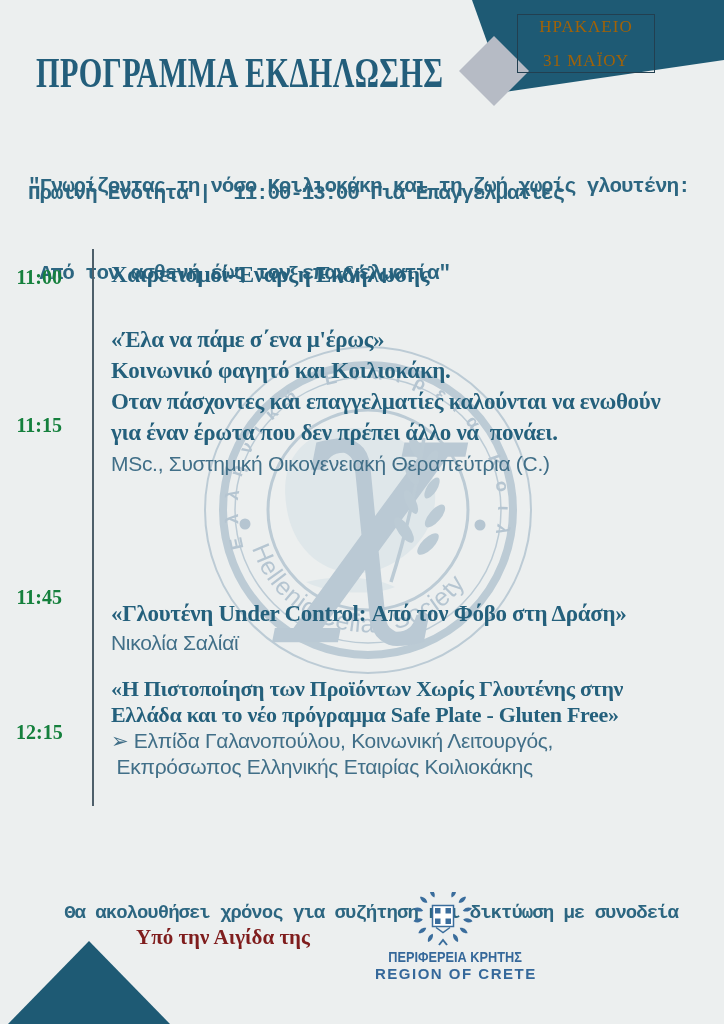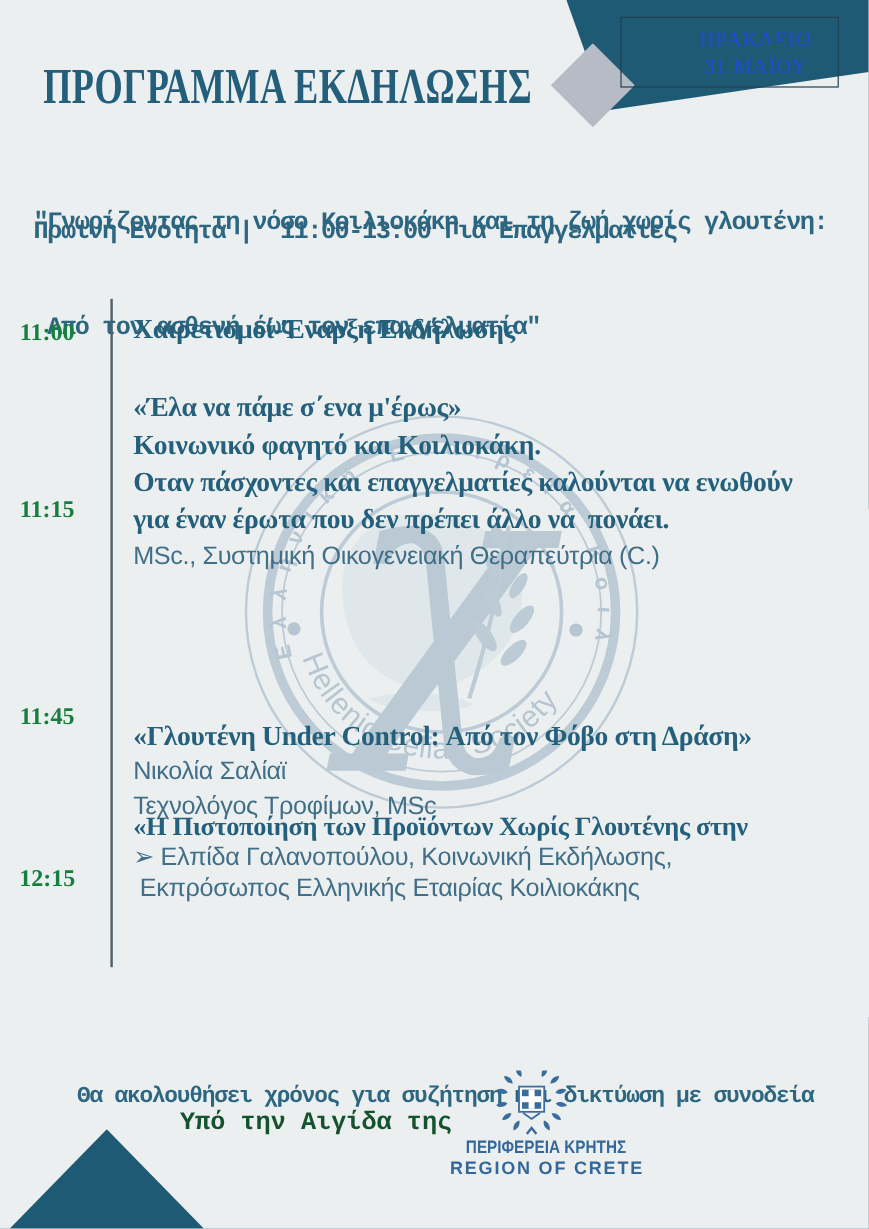--- a/index.html
+++ b/index.html
@@ -24,23 +24,23 @@
   .corner-triangle{
     left:0;top:935px;width:180px;height:89px;z-index:3;
     background:#1e5a74;
     clip-path:polygon(89px 6px,8px 89px,170px 89px);
   }
 
   
   .badge{
     left:517px;top:14px;width:136px;height:57px;z-index:4;
     border:1.5px solid #223f50;
-    display:flex;flex-direction:column;align-items:center;justify-content:center;
-    color:#1d4ed8;font-family:"Liberation Serif","DejaVu Serif",serif;
-    font-size:17px;line-height:23px;letter-spacing:1px;text-align:center;padding-left:44px;
+    display:flex;flex-direction:column;align-items:center;justify-content:space-between;
+    color:#a16207;font-family:"Liberation Serif","DejaVu Serif",serif;
+    font-size:17px;line-height:23px;letter-spacing:1px;text-align:center;
   }
 
   
   .title{
     left:36px;top:49px;z-index:5;white-space:nowrap;
     font-family:"Liberation Serif","DejaVu Serif",serif;
     font-weight:700;font-size:42px;color:#235e7b;letter-spacing:.5px;
     transform:scaleX(.72);transform-origin:left top;
   }
   .mono{
@@ -70,23 +70,23 @@
   }
   .lh31{line-height:31px;} .lh29{line-height:29px;margin-top:40px;} .lh26{line-height:26px;}
   .r4 .bold-line{font-size:22px;}
 
   
   .footer-note{
     left:24px;top:838px;width:694px;text-align:center;z-index:5;
     font-size:19px;line-height:30px;letter-spacing:-1px;
   }
   .auspices{
-    left:150px;top:925px;z-index:5;
-    font-family:Liberation Mono, monospace;
-    font-weight:700;font-size:21px;color:#14532d;white-space:pre;
+    left:136px;top:925px;z-index:5;
+    font-family:Liberation Serif, serif;
+    font-weight:700;font-size:21px;color:#7f1d1d;white-space:pre;
   }
   .crete-logo{left:410px;top:892px;z-index:5;}
   .region-gr{
     left:375px;top:948px;width:160px;text-align:center;z-index:5;
     font-weight:700;font-size:15px;color:#35689a;white-space:nowrap;
     transform:scaleX(.85);transform-origin:center top;letter-spacing:0;
   }
   .region-en{
     left:375px;top:965px;width:160px;text-align:center;z-index:5;
     font-weight:700;font-size:15px;color:#35689a;letter-spacing:1.5px;white-space:nowrap;
@@ -164,27 +164,27 @@
   <div class="bold-line">Κοινωνικό φαγητό και Κοιλιοκάκη.</div>
   <div class="bold-line">Οταν πάσχοντες και επαγγελματίες καλούνται να ενωθούν</div>
   <div class="bold-line">για έναν έρωτα που δεν πρέπει άλλο να  πονάει.</div>
   <div class="reg-line">MSc., Συστημική Οικογενειακή Θεραπεύτρια (C.)</div>
 </div>
 
 <div class="abs time" style="top:586px">11:45</div>
 <div class="abs row lh29" style="top:559px">
   <div class="bold-line">«Γλουτένη Under Control: Από τον Φόβο στη Δράση»</div>
   <div class="reg-line">Νικολία Σαλίαϊ</div>
-  <div class="reg-line">Τεχνολόγος Τροφίμων, MSc</div>
 </div>
 
 <div class="abs time" style="top:721px">12:15</div>
 <div class="abs row lh26 r4" style="top:676px">
   <div class="bold-line">«Η Πιστοποίηση των Προϊόντων Χωρίς Γλουτένης στην</div>
-  <div class="reg-line">➢ Ελπίδα Γαλανοπούλου, Κοινωνική Εκδήλωσης,</div>
+  <div class="bold-line">Ελλάδα και το νέο πρόγραμμα Safe Plate - Gluten Free»</div>
+  <div class="reg-line">➢ Ελπίδα Γαλανοπούλου, Κοινωνική Λειτουργός,</div>
   <div class="reg-line"> Εκπρόσωπος Ελληνικής Εταιρίας Κοιλιοκάκης</div>
 </div>
 
 <div class="abs mono footer-note">
   <div>Θα ακολουθήσει χρόνος για συζήτηση και δικτύωση με συνοδεία</div>
 </div>
 <div class="abs auspices">Υπό την Αιγίδα της</div>
 
 <svg class="abs crete-logo" width="66" height="56" viewBox="0 0 66 56">
   <defs>

